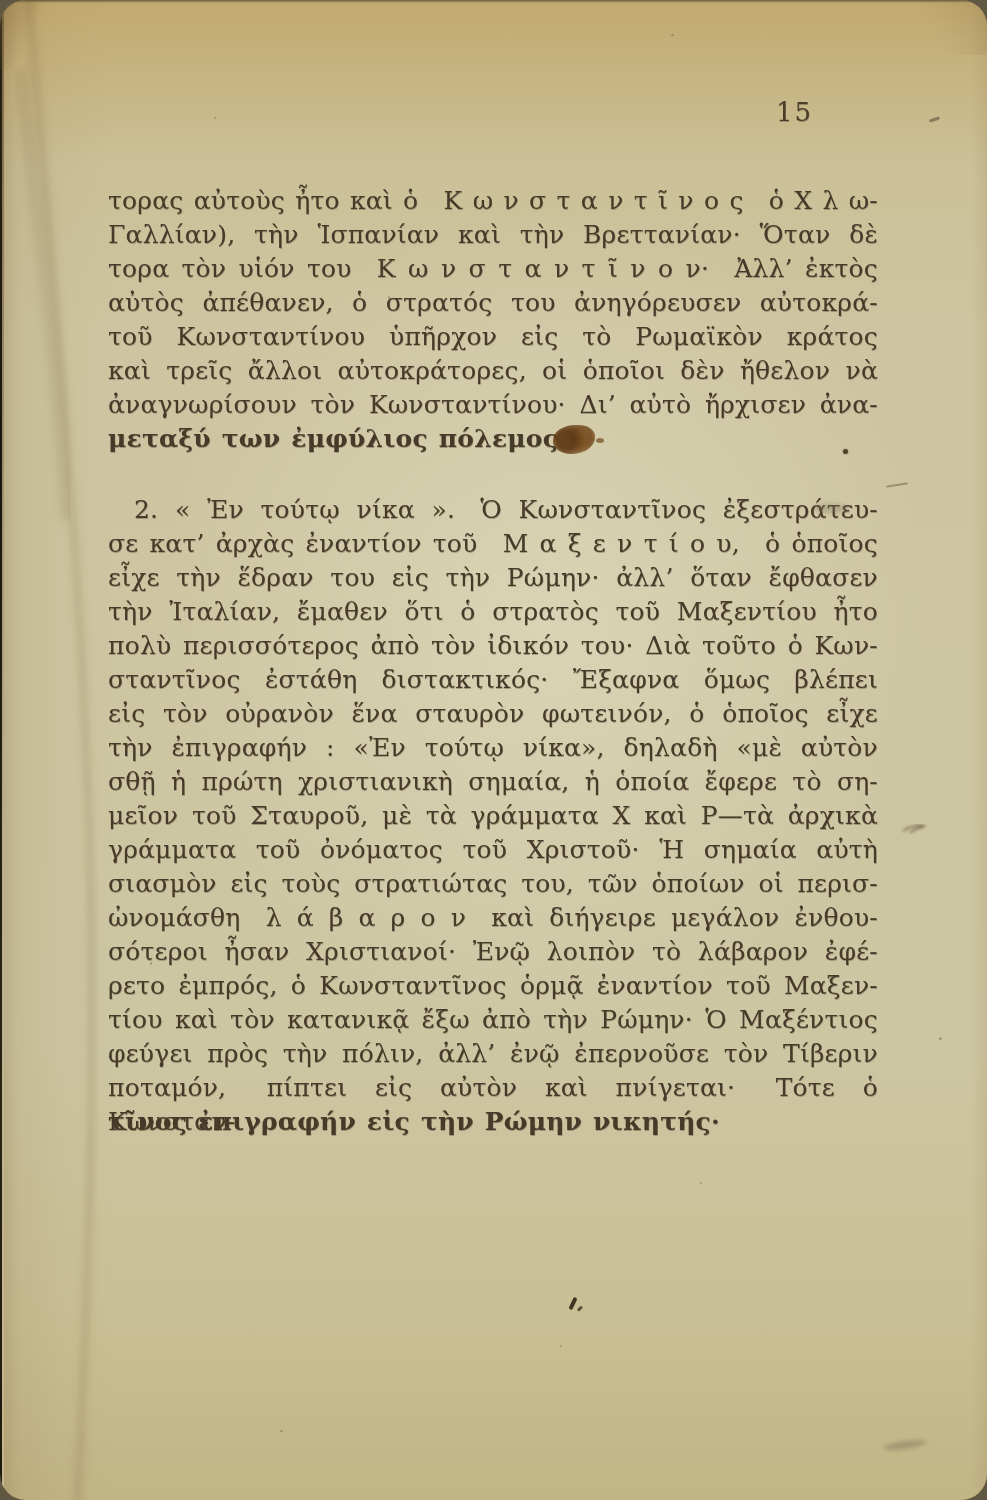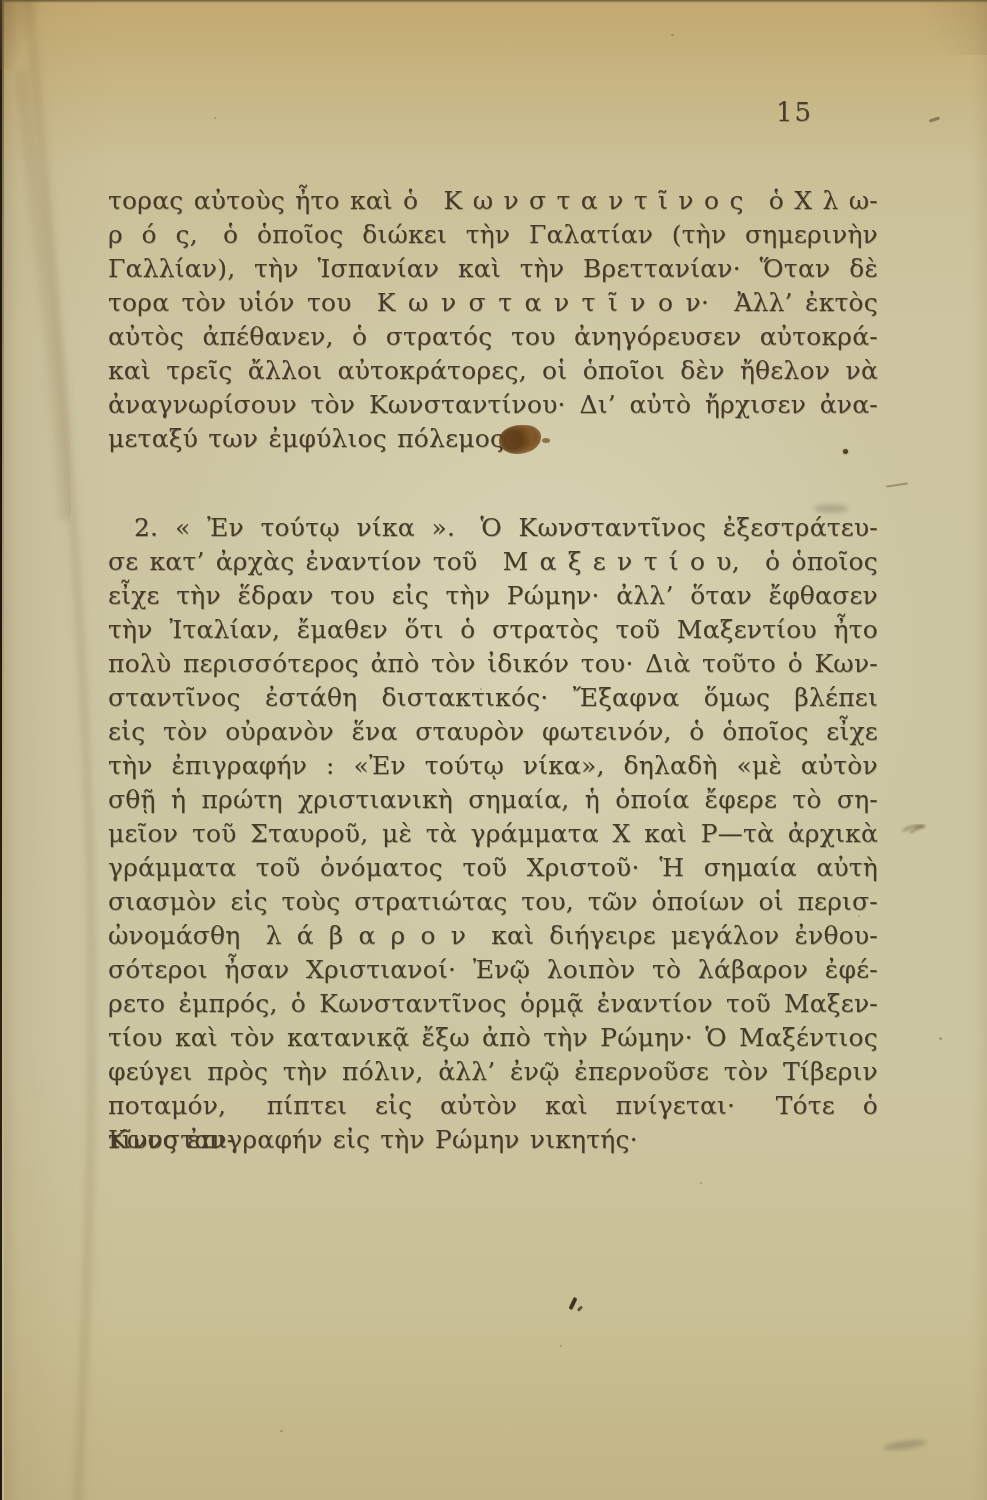--- a/index.html
+++ b/index.html
@@ -1,18 +1,18 @@
 <!DOCTYPE html>
 <html><head>
 <meta charset="utf-8">
 <style>
   html,body{margin:0;padding:0;background:#5f5742;}
   .scan{
     position:relative;width:987px;height:1500px;overflow:hidden;
-    font-family:"DejaVu Serif","DejaVu Sans",serif;color:#463a28;
+    font-family:"DejaVu Serif","DejaVu Sans",serif;color:#463a28;border-radius:26px;
   }
   .paper{
     position:absolute;inset:0;
     background:
       radial-gradient(ellipse 56% 40% at 55% 42%, rgba(238,234,213,0.38), rgba(238,234,213,0) 70%),
       linear-gradient(90deg, rgba(82,62,34,0.42) 0px, rgba(130,104,62,0.26) 4px, rgba(150,124,78,0.14) 18px, rgba(150,124,78,0.05) 60px, rgba(150,124,78,0) 115px),
       linear-gradient(270deg, rgba(160,140,96,0.22) 0px, rgba(160,140,96,0) 16px),
       linear-gradient(180deg, #c2a96f 0%, #c7b583 5.5%, #cbc097 11%, #cdc5a1 22%, #cdc6a3 70%, #c9bf94 88%, #c1b485 100%);
   }
   .top-edge{position:absolute;top:0;left:0;right:0;height:3px;
@@ -29,23 +29,23 @@
 
   .page-number{
     position:absolute;left:776px;top:97px;font-size:26px;letter-spacing:2px;color:#4a3e2b;
     text-shadow:0.4px 0.5px 0.5px rgba(60,50,34,0.35);
   }
   .text-block{
     position:absolute;left:108px;top:184px;width:770px;
     font-size:25px;line-height:34px;letter-spacing:0.2px;word-spacing:2px;
     text-shadow:0.4px 0.5px 0.6px rgba(56,46,30,0.32);
   }
-  .para + .para{margin-top:55px;}
+  .para + .para{margin-top:37px;}
   .line{height:34px;text-align:justify;text-align-last:justify;}
-  .line.flush{text-align:left;text-align-last:left;}
+  .line.flush{text-align:left;text-align-last:left;font-weight:bold;}
   .line.indent{text-indent:26px;}
 
   .ink-stain{
     display:inline-block;position:relative;width:42px;height:29px;vertical-align:-7px;margin-left:-5px;
     border-radius:55% 40% 60% 45%;
     background:
       radial-gradient(circle at 32% 52%, rgba(94,58,22,0.95) 0 28%, rgba(110,70,28,0.8) 44%, rgba(128,90,42,0.5) 60%, rgba(128,90,42,0) 74%),
       radial-gradient(circle at 70% 38%, rgba(120,79,36,0.9) 0 26%, rgba(120,79,36,0) 56%),
       radial-gradient(circle at 85% 68%, rgba(133,96,48,0.7) 0 18%, rgba(133,96,48,0) 42%);
     filter:blur(0.3px);
@@ -86,24 +86,24 @@
   <div class="top-edge"></div>
   <div class="edge-left"></div>
   <div class="corner-tl"></div>
   <div class="corner-tr"></div>
 
   <div class="page-number">15</div>
 
   <div class="text-block">
       <div class="para">
         <div class="line">τορας αὐτοὺς ἦτο καὶ ὁ Κ ω ν σ τ α ν τ ῖ ν ο ς ὁ Χ λ ω-</div>
-        <div class="line">ρ ό ς, ὁ ὁποῖος διώκει τὴν Γαλατίαν (τὴν σημερινὴν</div>
         <div class="line">Γαλλίαν), τὴν Ἱσπανίαν καὶ τὴν Βρεττανίαν· Ὅταν δὲ</div>
         <div class="line">τορα τὸν υἱόν του Κ ω ν σ τ α ν τ ῖ ν ο ν· Ἀλλ’ ἐκτὸς</div>
         <div class="line">αὐτὸς ἀπέθανεν, ὁ στρατός του ἀνηγόρευσεν αὐτοκρά-</div>
+        <div class="line">τοῦ Κωνσταντίνου ὑπῆρχον εἰς τὸ Ρωμαϊκὸν κράτος</div>
         <div class="line">καὶ τρεῖς ἄλλοι αὐτοκράτορες, οἱ ὁποῖοι δὲν ἤθελον νὰ</div>
         <div class="line">ἀναγνωρίσουν τὸν Κωνσταντίνου· Δι’ αὐτὸ ἤρχισεν ἀνα-</div>
         <div class="line flush">μεταξύ των ἐμφύλιος πόλεμος<span class="ink-stain"></span></div>
       </div>
       <div class="para">
         <div class="line indent">2. « Ἐν τούτῳ νίκα ». Ὁ Κωνσταντῖνος ἐξεστράτευ-</div>
         <div class="line">σε κατ’ ἀρχὰς ἐναντίον τοῦ Μ α ξ ε ν τ ί ο υ, ὁ ὁποῖος</div>
         <div class="line">εἶχε τὴν ἕδραν του εἰς τὴν Ρώμην· ἀλλ’ ὅταν ἔφθασεν</div>
         <div class="line">τὴν Ἰταλίαν, ἔμαθεν ὅτι ὁ στρατὸς τοῦ Μαξεντίου ἦτο</div>
         <div class="line">πολὺ περισσότερος ἀπὸ τὸν ἰδικόν του· Διὰ τοῦτο ὁ Κων-</div>

